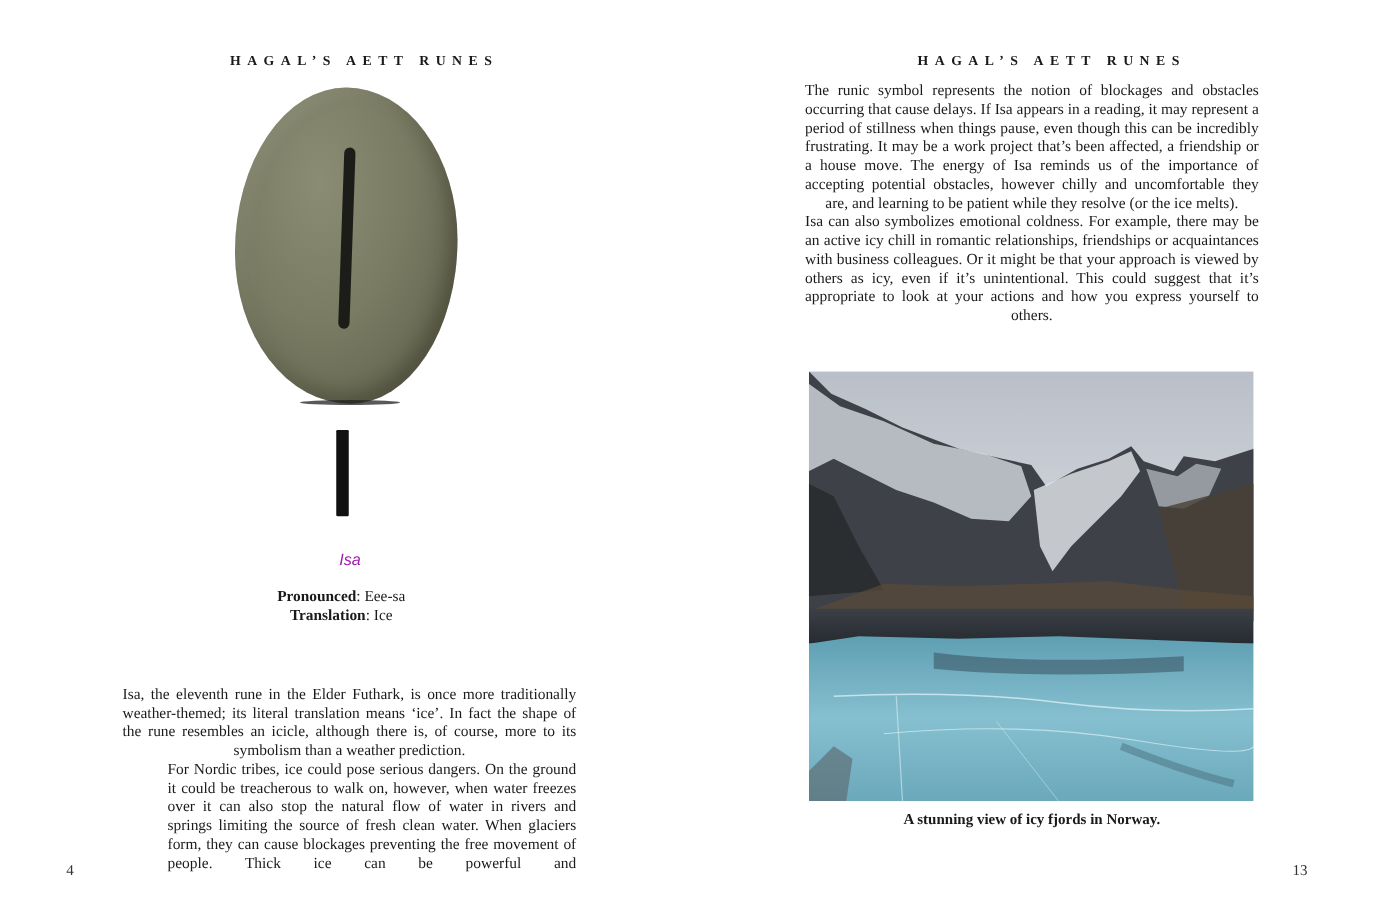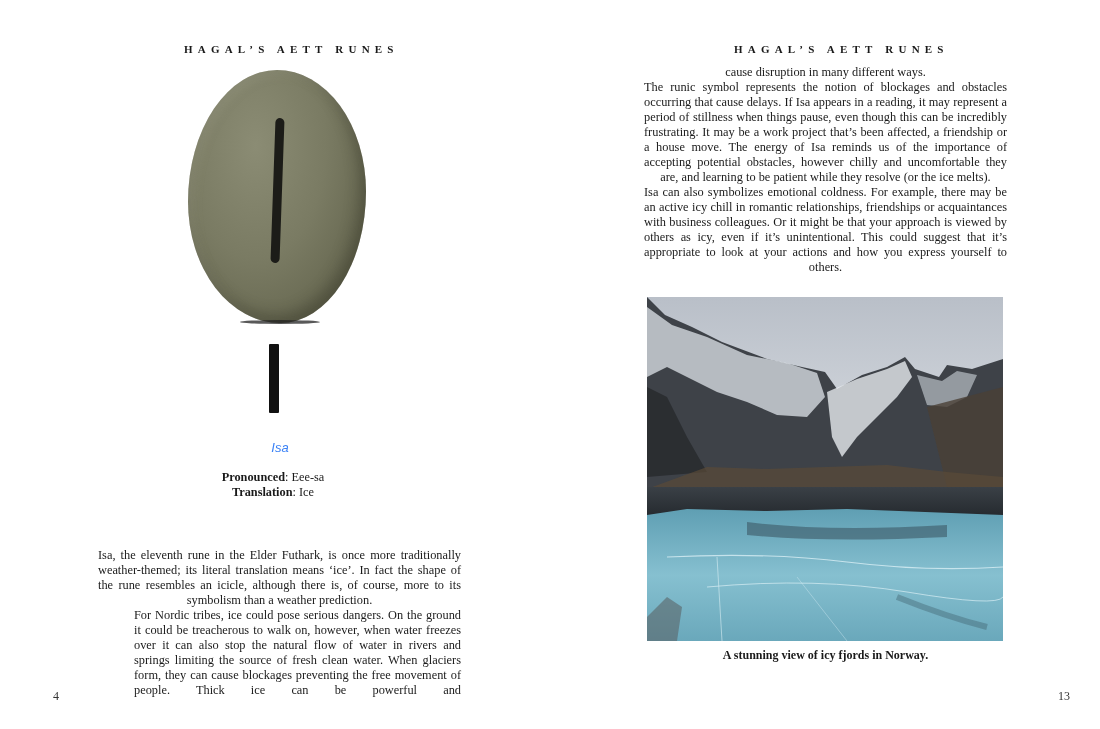--- a/index.html
+++ b/index.html
@@ -5,32 +5,32 @@
   html, body { margin: 0; padding: 0; background: #ffffff; }
   body { width: 1100px; height: 729px; position: relative; overflow: hidden; font-family: "Liberation Serif", serif; color: #1a1a1a; }
   .page { position: absolute; top: 0; height: 729px; }
   .page-left { left: 0; width: 550px; }
   .page-right { left: 550px; width: 550px; }
   .running-head { position: absolute; top: 43px; font-family: "Liberation Serif", serif; font-size: 11px; font-weight: bold; letter-spacing: 5.2px; color: #1a1a1a; white-space: nowrap; }
   .page-left .running-head { left: 184px; }
   .page-right .running-head { left: 184px; }
   .folio { position: absolute; top: 689px; font-size: 12px; color: #333; }
   .page-left .folio { left: 53px; }
-  .page-right .folio { left: 484px; margin-left: 24px; }
+  .page-right .folio { left: 484px; }
 
   .stone-wrap { position: absolute; left: 180px; top: 66px; width: 200px; height: 265px; }
   .stone { position: absolute; left: 8px; top: 4px; width: 178px; height: 253px; border-radius: 50% 50% 48% 52% / 52% 48% 52% 48%;
     background: radial-gradient(ellipse at 38% 30%, #8b8c74 0%, #7a7b63 45%, #65664f 80%, #55563f 100%);
     box-shadow: inset -6px -8px 14px rgba(40,40,28,0.35), inset 5px 4px 10px rgba(170,170,150,0.25); }
   .stone-shadow { position: absolute; left: 60px; top: 254px; width: 80px; height: 4px; background: #222; border-radius: 50%; opacity: .75; }
   .stone-groove { position: absolute; left: 93px; top: 52px; width: 9px; height: 145px; background: #1c1c18; border-radius: 5px; transform: rotate(2deg); }
 
   .rune-glyph { position: absolute; left: 269px; top: 344px; width: 10px; height: 69px; background: #111; border-radius: 1px; }
 
-  .rune-name { position: absolute; left: 0; width: 560px; top: 440px; text-align: center; font-family: "Liberation Sans", sans-serif; font-style: italic; font-size: 13px; color: #3b82f6; }
+  .rune-name { position: absolute; left: 0; width: 560px; top: 440px; text-align: center; font-family: "Liberation Sans", sans-serif; font-style: italic; font-size: 13px; color: #a21caf; }
   .facts { position: absolute; left: 83px; width: 380px; top: 470px; text-align: center; font-size: 12.3px; line-height: 15px; }
   .facts b { font-weight: bold; }
 
   .body-text { position: absolute; font-size: 12.35px; line-height: 15px; text-align: justify; text-align-last: center; hyphens: none; }
   .body-text p { margin: 0; text-align: justify; text-align-last: center; }
   .page-left .body-text { left: 98px; width: 363px; top: 548px; }
   .page-left .body-text p.cont { text-align-last: justify; margin-left: 36px; }
   .page-right .body-text { left: 94px; width: 363px; top: 65px; }
 
   .photo { position: absolute; left: 97px; top: 297px; width: 356px; height: 344px; overflow: hidden; }
@@ -66,21 +66,20 @@
     <p class="cont">For Nordic tribes, ice could pose serious dangers. On the ground it could be treacherous to walk on, however, when water freezes over it can also stop the natural flow of water in rivers and springs limiting the source of fresh clean water. When glaciers form, they can cause blockages preventing the free movement of people. Thick ice can be powerful and</p>
   </div>
 
   <div class="folio">4</div>
 </div>
 
 <div class="page page-right">
   <div class="running-head">HAGAL’S AETT RUNES</div>
 
   <div class="body-text">
-    <p>cause disruption in many different ways.</p>
     <p>The runic symbol represents the notion of blockages and obstacles occurring that cause delays. If Isa appears in a reading, it may represent a period of stillness when things pause, even though this can be incredibly frustrating. It may be a work project that’s been affected, a friendship or a house move. The energy of Isa reminds us of the importance of accepting potential obstacles, however chilly and uncomfortable they are, and learning to be patient while they resolve (or the ice melts).</p>
     <p>Isa can also symbolizes emotional coldness. For example, there may be an active icy chill in romantic relationships, friendships or acquaintances with business colleagues. Or it might be that your approach is viewed by others as icy, even if it’s unintentional. This could suggest that it’s appropriate to look at your actions and how you express yourself to others.</p>
   </div>
 
   <div class="photo">
     <svg width="356" height="344" viewBox="0 0 356 344">
       <defs>
         <linearGradient id="sky" x1="0" y1="0" x2="0" y2="1">
           <stop offset="0" stop-color="#b9bfc8"></stop>
           <stop offset="1" stop-color="#dde1e6"></stop>

